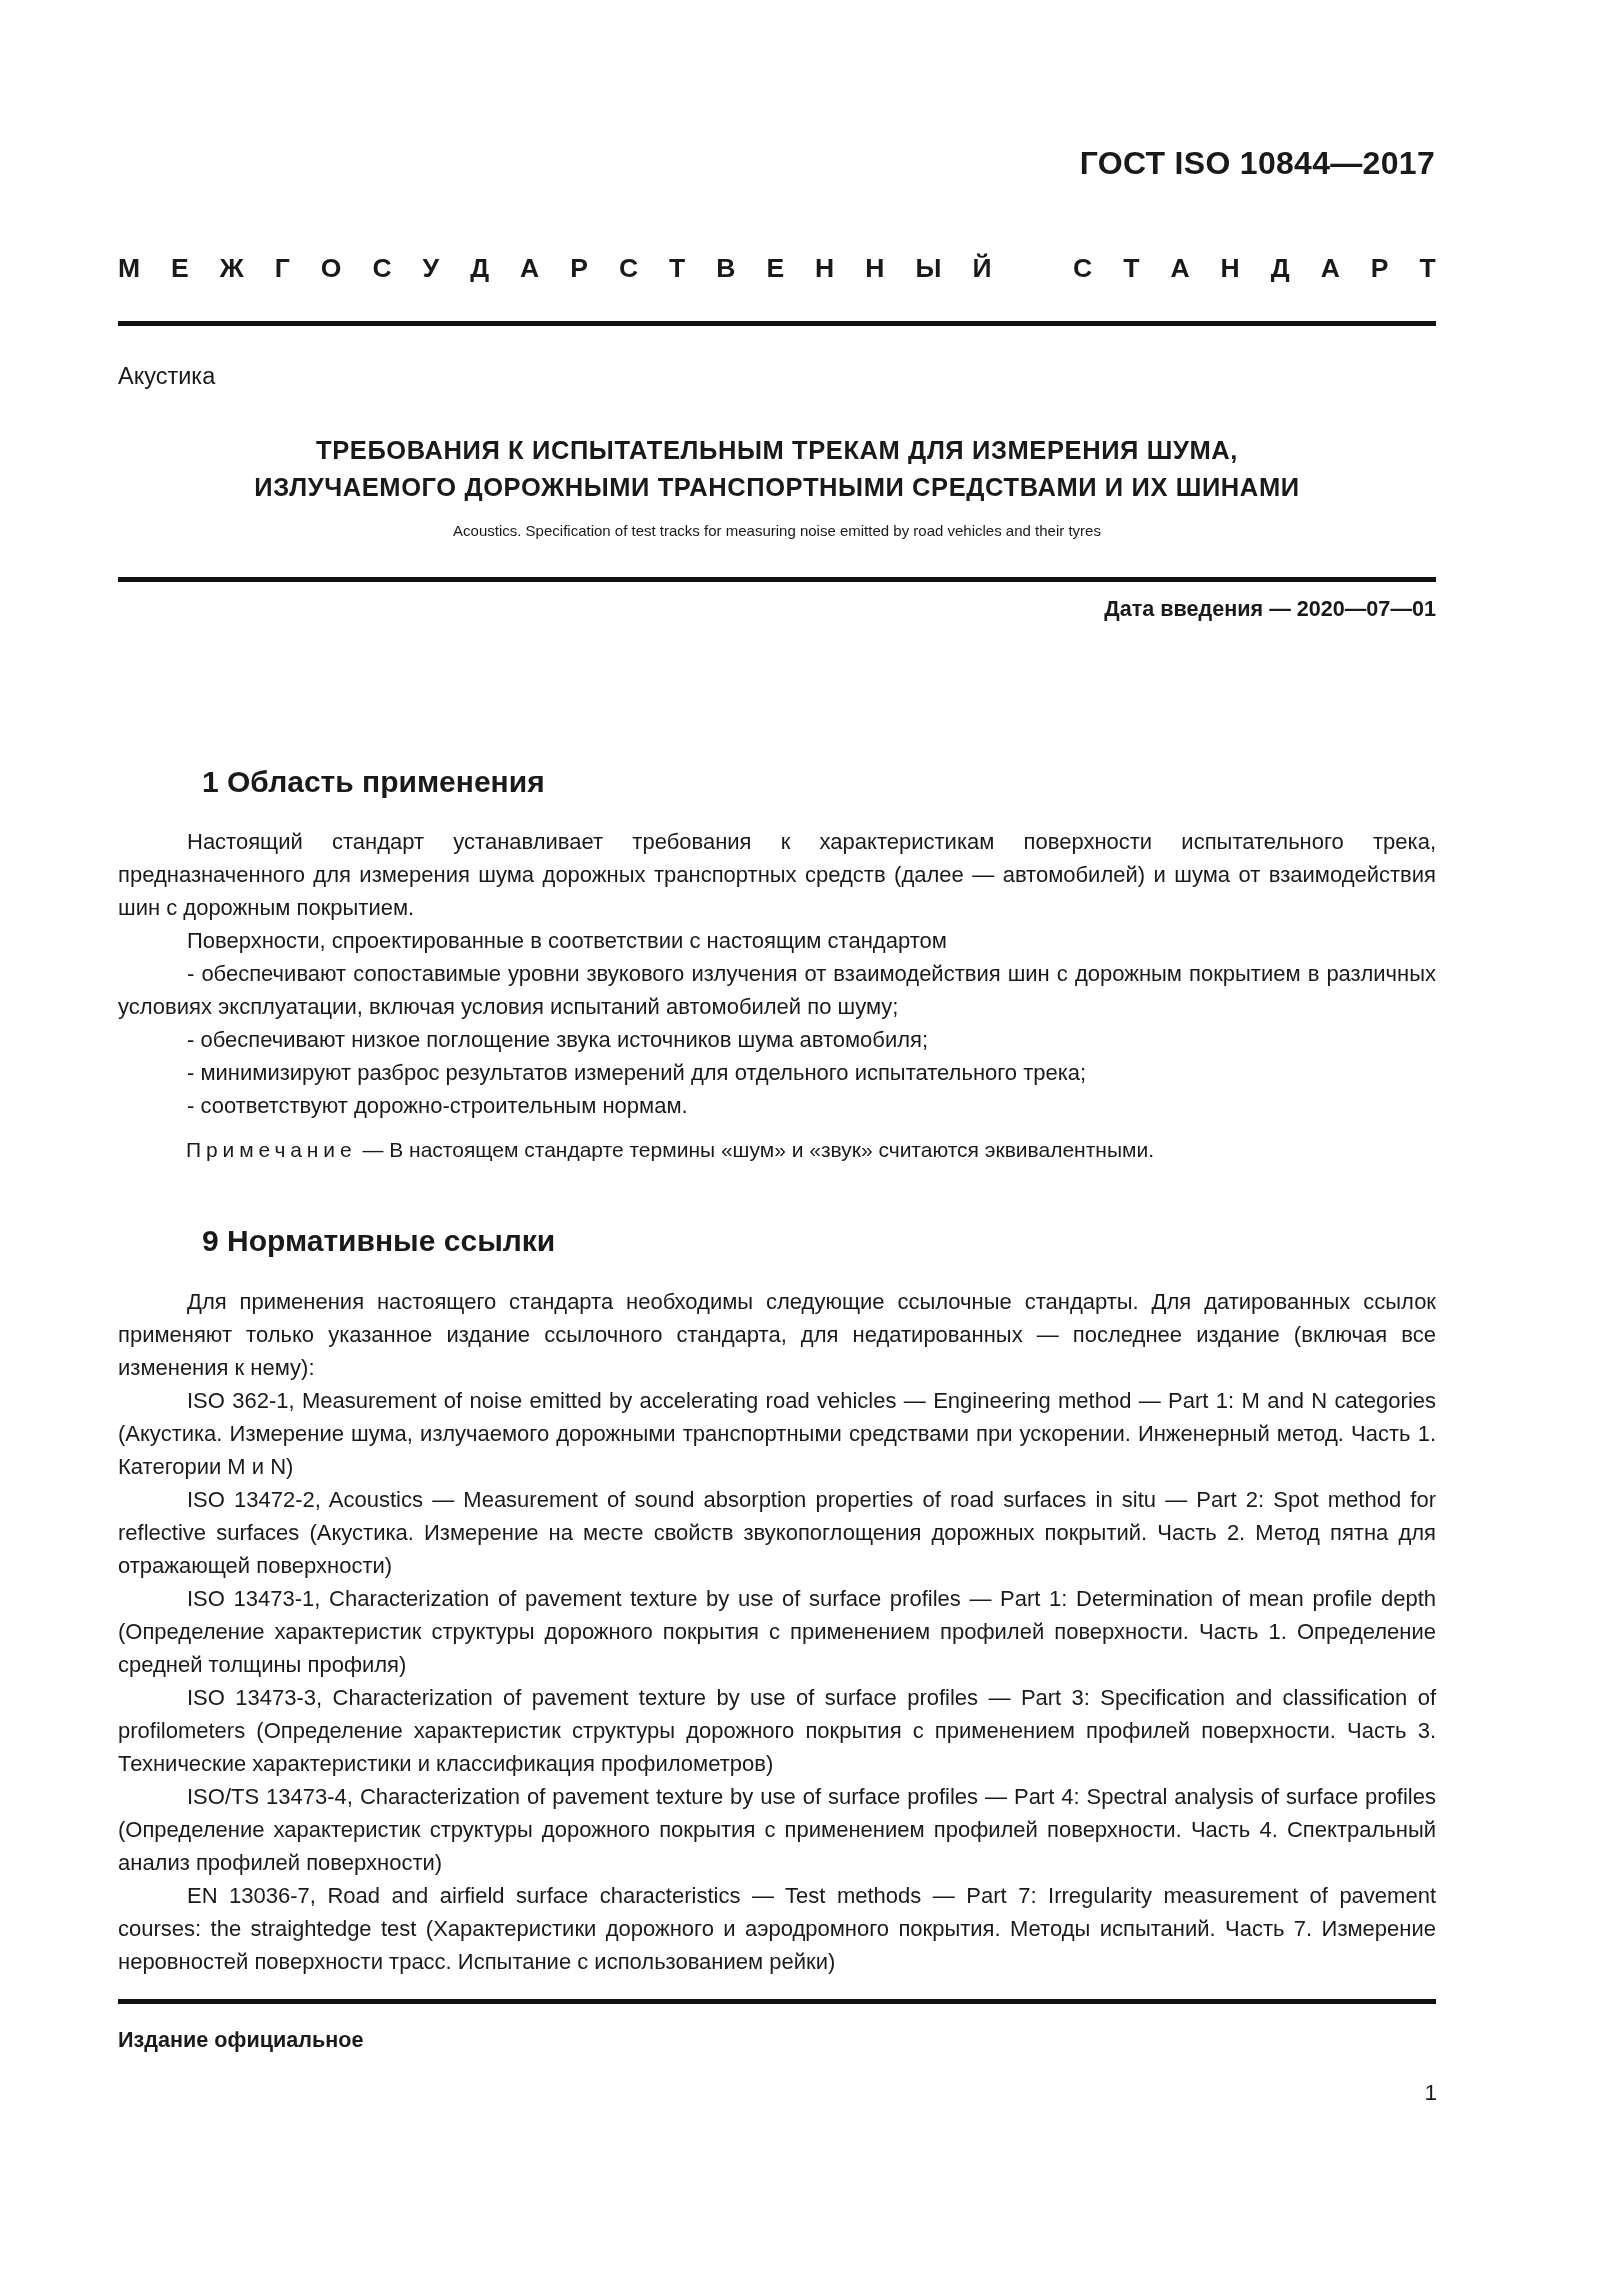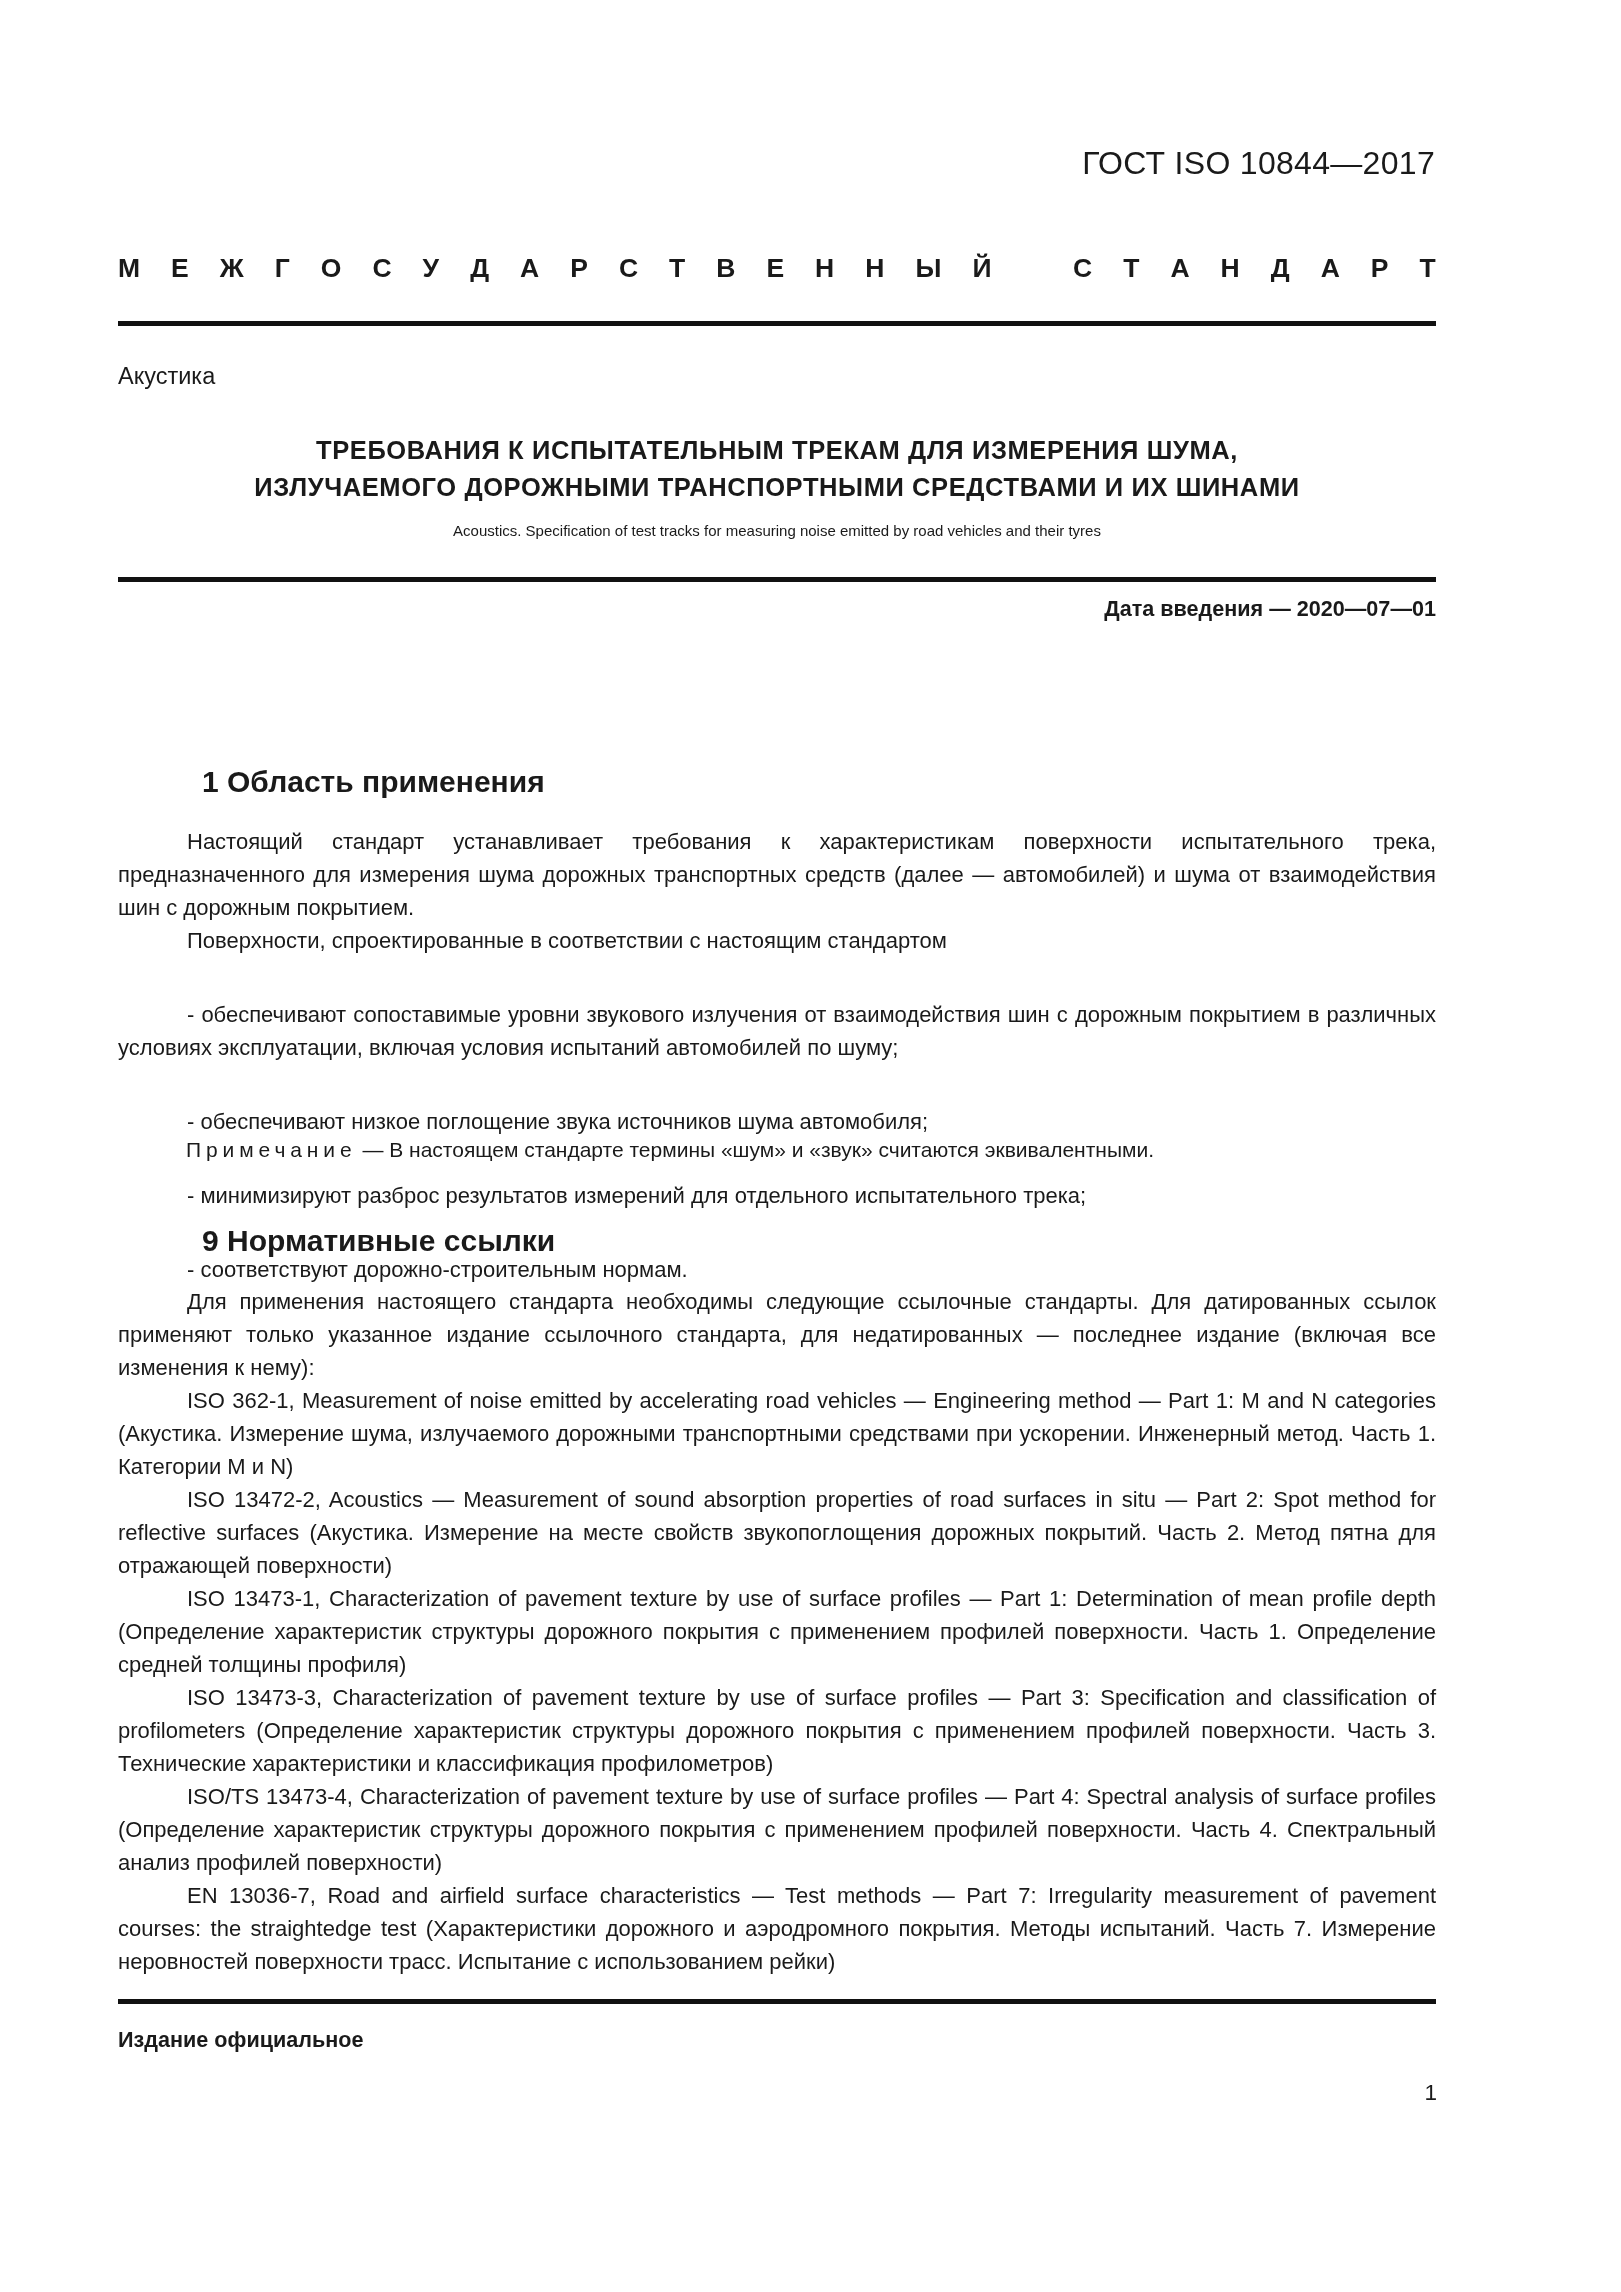--- a/index.html
+++ b/index.html
@@ -1,33 +1,33 @@
 <!DOCTYPE html>
 <html><head>
 <meta charset="utf-8">
 <style>
   html, body { margin: 0; padding: 0; background: #ffffff; }
   body { width: 1621px; height: 2293px; position: relative; overflow: hidden;
          font-family: "Liberation Sans", "DejaVu Sans", sans-serif; color: #1a1a1a; }
   .abs { position: absolute; }
-  .doc-code { right: 186px; top: 145px; font-size: 32px; font-weight: normal; letter-spacing: 0.3px; }
+  .doc-code { right: 186px; top: 145px; font-size: 32px; font-weight: bold; letter-spacing: 0.3px; }
   .spaced { left: 118px; width: 1318px; top: 253px; font-size: 26.5px; font-weight: bold;
             display: flex; justify-content: space-between; }
   .spaced span { display: inline-block; }
   .rule { left: 118px; width: 1318px; height: 4.9px; background: #111; }
   .subject { left: 118px; width: 1318px; top: 363px; text-align: left; font-size: 23.5px; font-weight: normal; }
   .title { left: 118px; width: 1318px; top: 420px; text-align: center; font-size: 25.5px; font-weight: bold;
            line-height: 37px; letter-spacing: 0.6px; margin-top: 12px; }
   .title div { white-space: nowrap; }
   .eng { left: 118px; width: 1318px; top: 522px; text-align: center; font-size: 15px; }
   .date { right: 185px; top: 596px; font-size: 21.6px; font-weight: bold; }
   .h { left: 186px; font-size: 30px; font-weight: bold; margin-left: 16px; }
   .body { left: 118px; width: 1318px; font-size: 22px; line-height: 33px; text-align: justify; }
   .body p { margin: 0; text-indent: 69px; }
-  .body p.li { text-indent: 69px; margin-top: 41px; }
+  .body p.li { text-indent: 69px; }
   .note { left: 186px; width: 1250px; font-size: 21px; }
   .note .lbl { letter-spacing: 4.9px; }
   .footer-label { left: 118px; top: 2027px; font-size: 21.6px; font-weight: bold; }
   .page-num { right: 184px; top: 2080px; font-size: 22.5px; }
 </style>
 </head>
 <body>
 
 <div class="abs doc-code">ГОСТ ISO 10844—2017</div>
 

